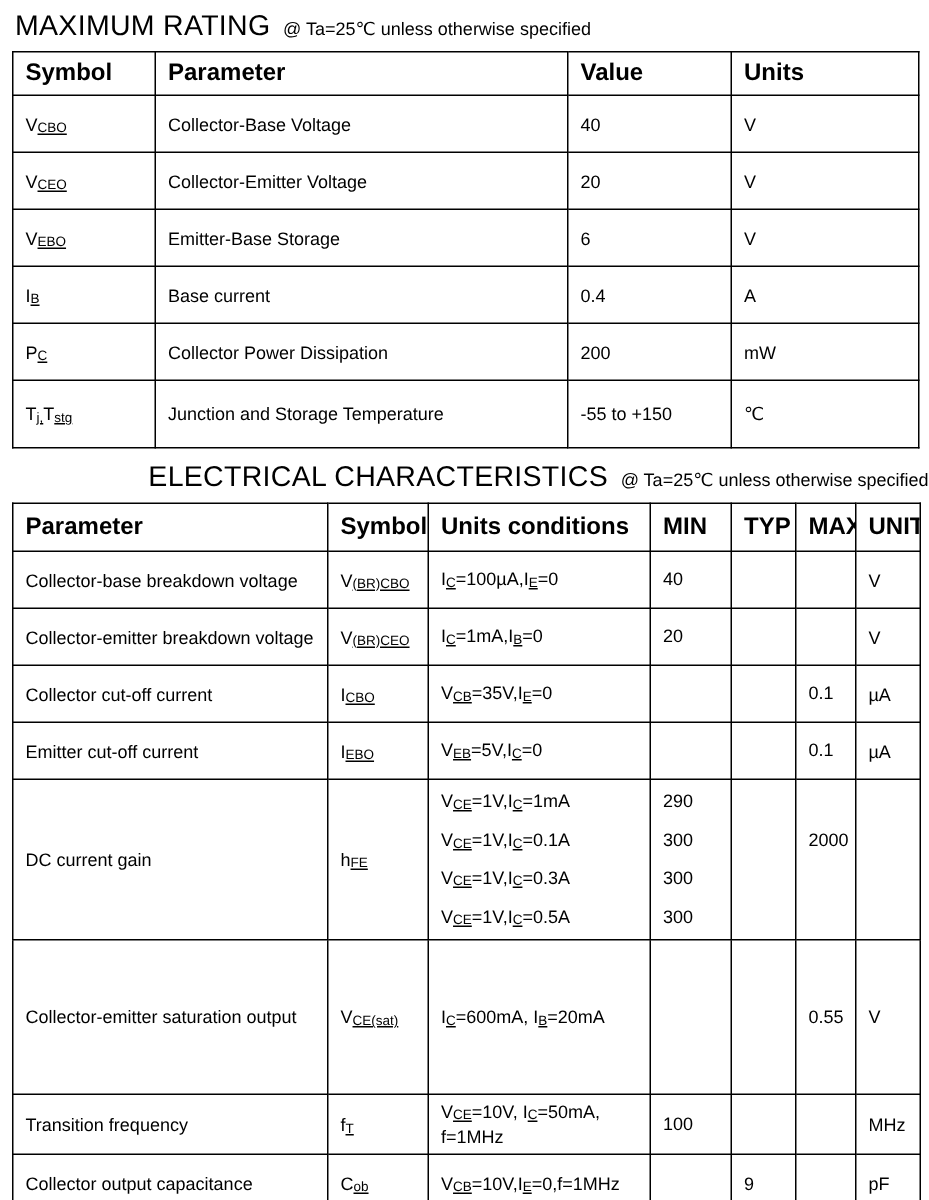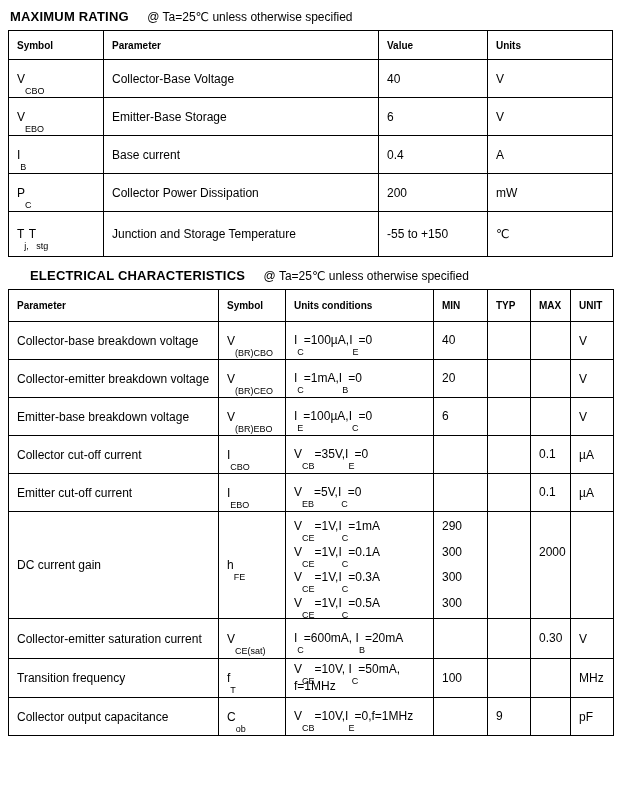--- a/index.html
+++ b/index.html
@@ -4,43 +4,44 @@
 <style>
   html,body{margin:0;padding:0;background:#ffffff;}
   body{
     width:619px;height:800px;overflow:hidden;
     font-family:"Liberation Sans","DejaVu Sans",sans-serif;
     color:#000000;
     -webkit-font-smoothing:antialiased;
   }
   .sheet{position:relative;width:619px;height:800px;}
   .title-row{margin:7px 0 5px 10px;white-space:nowrap;}
-  .title-row.second{margin:9px 0 5px 30px;}
-  .sec-title{font-size:13px;font-weight:700;letter-spacing:0.2px;}
-  .sec-sub{font-size:12px;font-weight:400;margin-left:14px;}
+  .title-row.second{margin:9px 0 5px 30px;text-align:right;}
+  .sec-title{font-size:19px;font-weight:400;letter-spacing:0.2px;}
+  .sec-sub{font-size:12px;font-weight:400;margin-left:4px;}
   table{
     border-collapse:collapse;table-layout:fixed;
     margin-left:8px;
   }
   th,td{
     border:1.5px solid #000;
     font-size:12px;
     padding:2px 8px;
     vertical-align:middle;
     text-align:left;
     overflow:hidden;
     word-wrap:normal;
   }
-  th{font-weight:bold;font-size:10px;}
+  th{font-weight:bold;font-size:16px;}
   sub{
     font-size:9px;
     vertical-align:baseline;
     position:relative;
-    top:11px;
+    top:1px;
     line-height:0;
+    text-decoration:underline;
   }
   
   #t-max{width:604px;}
   #t-max thead tr{height:29px;}
   #t-max tbody tr{height:38px;}
   #t-max tbody tr:last-child{height:45px;}
   
   #t-elec{width:605px;}
   #t-elec thead tr{height:32px;}
   #t-elec tbody tr{height:38px;}
@@ -77,20 +78,26 @@
         </tr>
       </thead>
     <tbody>
         <tr>
           <td>V<sub>CBO</sub></td>
           <td>Collector-Base Voltage</td>
           <td>40</td>
           <td>V</td>
         </tr>
         <tr>
+          <td>V<sub>CEO</sub></td>
+          <td>Collector-Emitter Voltage</td>
+          <td>20</td>
+          <td>V</td>
+        </tr>
+        <tr>
           <td>V<sub>EBO</sub></td>
           <td>Emitter-Base Storage</td>
           <td>6</td>
           <td>V</td>
         </tr>
         <tr>
           <td>I<sub>B</sub></td>
           <td>Base current</td>
           <td>0.4</td>
           <td>A</td>
@@ -157,33 +164,20 @@
             <div class="ln">I<sub>C</sub>=1mA,I<sub>B</sub>=0</div>
           </td>
           <td>
             <div class="ln">20</div>
           </td>
           <td></td>
           <td></td>
           <td>V</td>
         </tr>
         <tr>
-          <td>Emitter-base breakdown voltage</td>
-          <td>V<sub>(BR)EBO</sub></td>
-          <td>
-            <div class="ln">I<sub>E</sub>=100µA,I<sub>C</sub>=0</div>
-          </td>
-          <td>
-            <div class="ln">6</div>
-          </td>
-          <td></td>
-          <td></td>
-          <td>V</td>
-        </tr>
-        <tr>
           <td>Collector cut-off current</td>
           <td>I<sub>CBO</sub></td>
           <td>
             <div class="ln">V<sub>CB</sub>=35V,I<sub>E</sub>=0</div>
           </td>
           <td></td>
           <td></td>
           <td>
             <div class="ln">0.1</div>
           </td>
@@ -220,29 +214,29 @@
           <td></td>
           <td>
             <div class="ln-tall">&nbsp;</div>
             <div class="ln-tall">2000</div>
             <div class="ln-tall">&nbsp;</div>
             <div class="ln-tall">&nbsp;</div>
           </td>
           <td></td>
         </tr>
         <tr>
-          <td>Collector-emitter saturation current</td>
+          <td>Collector-emitter saturation output</td>
           <td>V<sub>CE(sat)</sub></td>
           <td>
             <div class="ln">I<sub>C</sub>=600mA, I<sub>B</sub>=20mA</div>
           </td>
           <td></td>
           <td></td>
           <td>
-            <div class="ln">0.30</div>
+            <div class="ln">0.55</div>
           </td>
           <td>V</td>
         </tr>
         <tr>
           <td>Transition frequency</td>
           <td>f<sub>T</sub></td>
           <td>
             <div class="ln">V<sub>CE</sub>=10V, I<sub>C</sub>=50mA,</div>
             <div class="ln">f=1MHz</div>
           </td>

